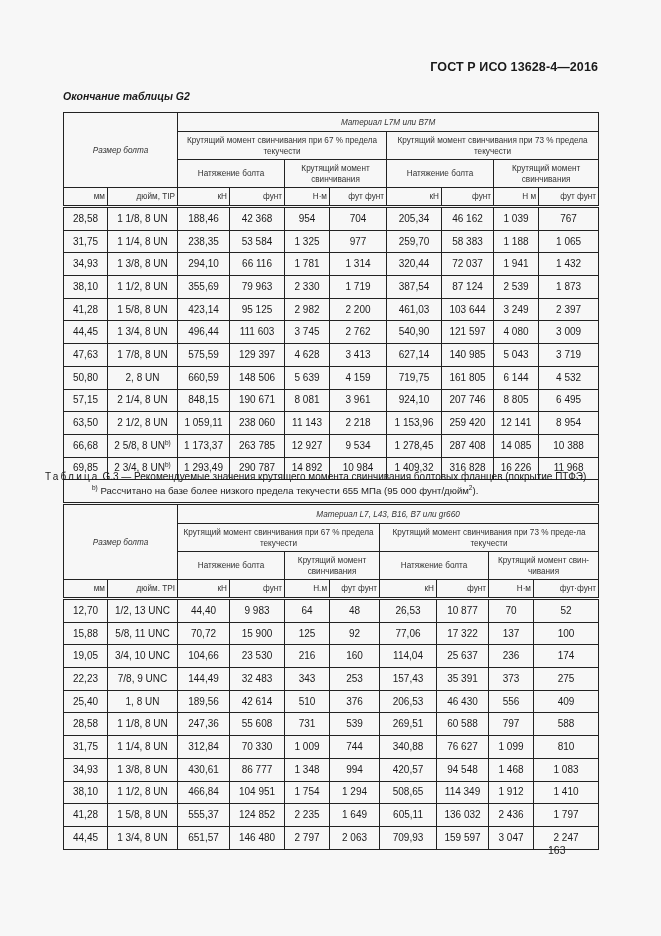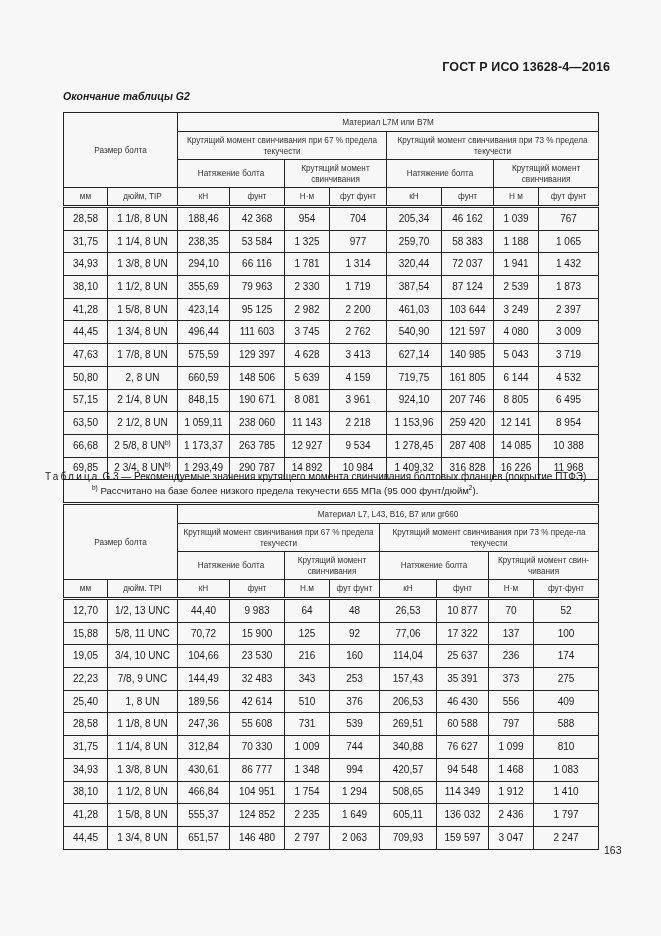--- a/index.html
+++ b/index.html
@@ -2,52 +2,52 @@
 <html><head>
 <meta charset="utf-8">
 <style>
   html, body { margin: 0; padding: 0; }
   body {
     width: 661px; height: 936px; background: #f7f7f7;
     font-family: "Liberation Sans", "DejaVu Sans", sans-serif;
     color: #1a1a1a; position: relative; overflow: hidden;
   }
   .doc-header {
-    position: absolute; right: 51px; top: 60px;
+    position: absolute; right: 63px; top: 60px;
     font-weight: bold; font-size: 12.5px; letter-spacing: 0.1px;
   }
   .continuation {
     position: absolute; left: 63px; top: 90px;
     font-style: italic; font-size: 10.5px; font-weight: bold;
   }
   .table-title {
     position: absolute; left: 45px; top: 471px; font-size: 10px; white-space: nowrap;
   }
   .table-title .label { letter-spacing: 2.2px; }
   table.data {
     position: absolute; left: 63px; width: 535px;
     border-collapse: collapse; table-layout: fixed;
     font-size: 9.6px; background: #f7f7f7;
   }
   table.data td {
     border: 1px solid #222; text-align: center; vertical-align: middle;
     padding: 0 2px; line-height: 12px; overflow: hidden;
   }
   table.data thead td { font-size: 8.2px; line-height: 11px; color: #333; }
-  table.data thead tr.units td { border-bottom: 3px double #222; }
+  table.data thead tr.units td { border-bottom: 3px double #222; text-align: right; }
   table.data tbody td { height: 21.7px; font-size: 10px; }
   #t1 { top: 112px; }
   #t2 { top: 504px; }
-  .h-mat td { height: 18px; }
+  .h-mat td { height: 18px; font-style: italic; }
   .h-pct td { height: 27px; }
   .h-sub td { height: 27px; }
   .units td { height: 17px; }
   sup { font-size: 6.5px; line-height: 0; vertical-align: 4px; }
   td.foot { text-align: left !important; padding-left: 28px !important; height: 22px !important; font-size: 9.6px; }
-  .page-number { position: absolute; left: 604px; top: 844px; font-size: 10.5px; }
+  .page-number { position: absolute; left: 548px; top: 844px; font-size: 10.5px; }
 </style>
 </head>
 <body>
 
 <div class="doc-header">ГОСТ Р ИСО 13628-4—2016</div>
 
 <div class="continuation">Окончание таблицы G2</div>
 
 <table class="data" id="t1">
   <colgroup>

